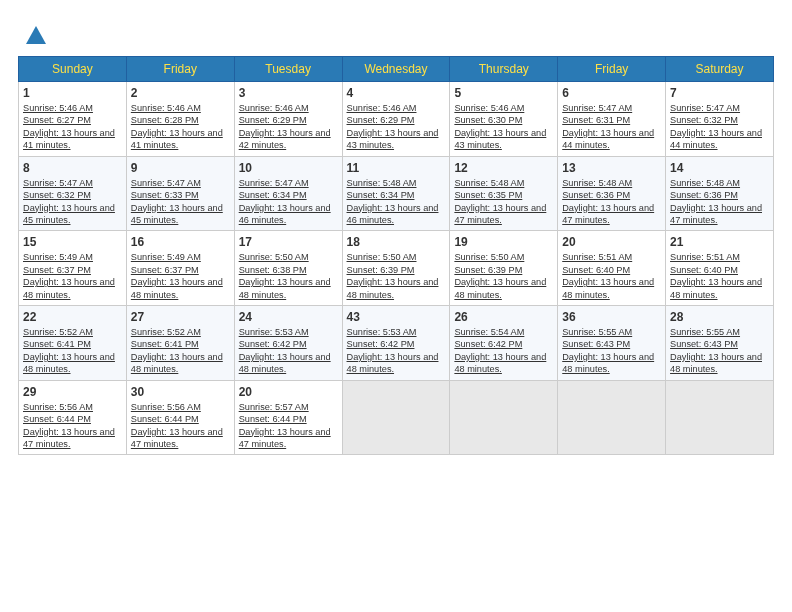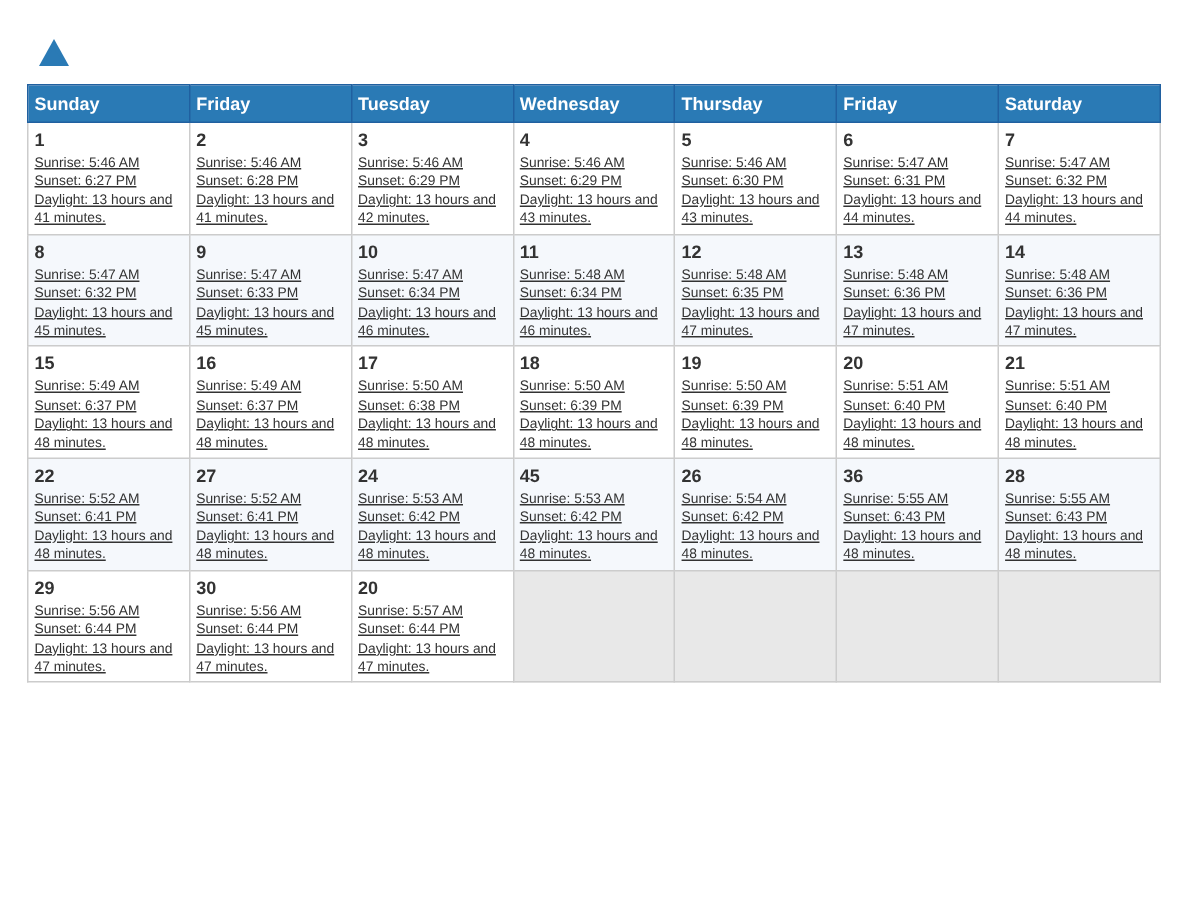--- a/index.html
+++ b/index.html
@@ -59,25 +59,25 @@
       color: #555;
     }
     .calendar {
       width: 100%;
       border-collapse: collapse;
       border: 1px solid #ccc;
       font-size: 10px;
     }
     .calendar th {
       background: #2a7ab5;
-      color: #ffffff;
+      color: #fde047;
       padding: 5px 4px;
-      text-align: left;
+      text-align: center;
       font-size: 12px;
-      font-weight: bold;
+      font-weight: normal;
       border: 1px solid #2060a0;
     }
     .calendar td {
       vertical-align: top;
       padding: 4px 4px;
       border: 1px solid #ccc;
       width: calc(100% / 7);
       min-height: 75px;
       background: #fff;
     }
@@ -239,21 +239,21 @@
           </td>
           <td>
             <span class="day-number">27</span>
             <div class="day-info">Sunrise: 5:52 AM<br>Sunset: 6:41 PM<br>Daylight: 13 hours and 48 minutes.</div>
           </td>
           <td>
             <span class="day-number">24</span>
             <div class="day-info">Sunrise: 5:53 AM<br>Sunset: 6:42 PM<br>Daylight: 13 hours and 48 minutes.</div>
           </td>
           <td>
-            <span class="day-number">45</span>
+            <span class="day-number">43</span>
             <div class="day-info">Sunrise: 5:53 AM<br>Sunset: 6:42 PM<br>Daylight: 13 hours and 48 minutes.</div>
           </td>
           <td>
             <span class="day-number">26</span>
             <div class="day-info">Sunrise: 5:54 AM<br>Sunset: 6:42 PM<br>Daylight: 13 hours and 48 minutes.</div>
           </td>
           <td>
             <span class="day-number">36</span>
             <div class="day-info">Sunrise: 5:55 AM<br>Sunset: 6:43 PM<br>Daylight: 13 hours and 48 minutes.</div>
           </td>

